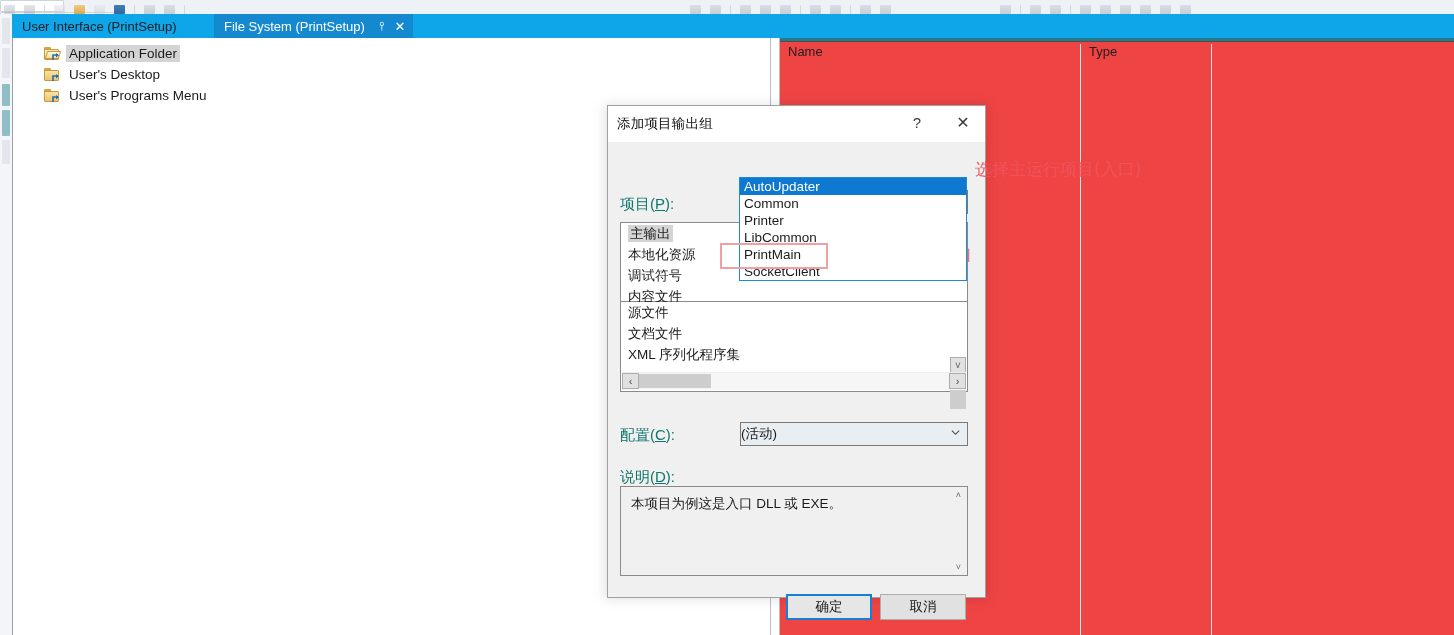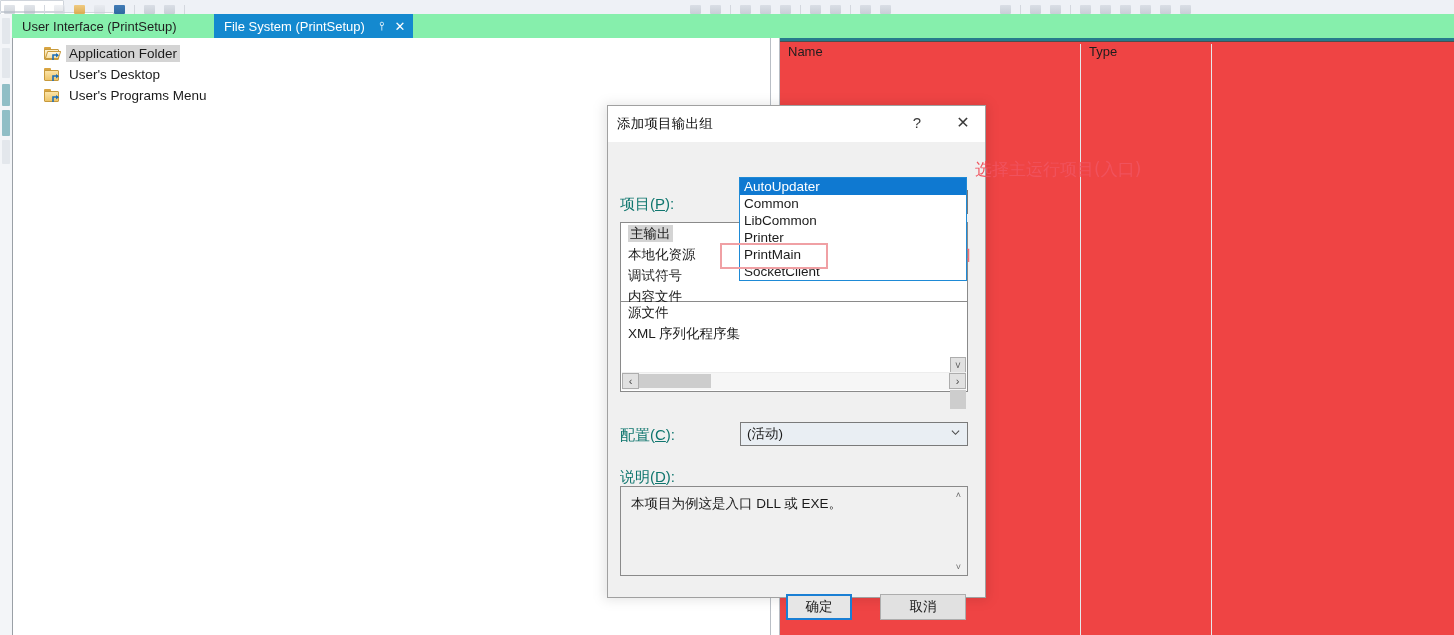--- a/index.html
+++ b/index.html
@@ -40,21 +40,21 @@
   }
   .vstrip-tab {
     position: absolute; left: 2px; width: 8px;
     background: #dfe3e9; border-radius: 1px; opacity: .8;
   }
   .vstrip-tab.teal { background: #3e8f9c; opacity: .55; }
 
   
   .tabbar {
     position: absolute; left: 12px; top: 14px; width: 1442px; height: 24px;
-    background: #86efac;
+    background: #0ea5e9;
     border-bottom: 1px solid #cfd4db;
   }
   .tab {
     position: absolute; top: 0; height: 24px;
     display: flex; align-items: center;
     font-size: 13px; color: #1e1e1e;
     padding: 0 10px; box-sizing: border-box;
     white-space: nowrap;
   }
   .tab.inactive { left: 0; color: #1f1f1f; }
@@ -188,21 +188,21 @@
 
   .lbl { position: absolute; font-size: 15px; color: #0f766e; white-space: nowrap; }
   .lbl u { text-decoration: underline; }
 
   .combo {
     position: absolute; height: 24px; box-sizing: border-box;
     border: 1px solid #7a7a7a; background: #cfe4f7;
     display: flex; align-items: center;
     font-size: 13.5px; color: #1b1b1b;
   }
-  .combo .cv { margin-left: 6px; }
+  .combo .cv { }
   .combo .carat {
     position: absolute; right: 7px; top: 5px; width: 9px; height: 9px;
   }
   .combo.plain { background: #e9eef3; }
 
   .dropdown {
     position: absolute; background: #ffffff;
     border: 1px solid #1e8ad6; box-sizing: border-box;
     z-index: 40;
   }
@@ -433,20 +433,21 @@
       </div>
 
       <div class="listbox" style="left:12px; top:80px; width:348px; height:80px;">
         <div class="lb-item"><span class="hl">主输出</span></div>
         <div class="lb-item"><span>本地化资源</span></div>
         <div class="lb-item"><span>调试符号</span></div>
         <div class="lb-item"><span>内容文件</span></div>
       </div>
       <div class="listbox" style="left:12px; top:160px; width:348px; height:90px; border-top:none;">
         <div class="lb-item"><span>源文件</span></div>
+        <div class="lb-item"><span>文档文件</span></div>
         <div class="lb-item"><span>XML 序列化程序集</span></div>
 
         <div class="vscroll">
           <div class="thumb"></div>
           <div class="btn" style="bottom:0px;">˅</div>
         </div>
         <div class="hscroll">
           <div class="btn" style="left:0;">‹</div>
           <div class="thumb"></div>
           <div class="btn" style="right:0;">›</div>
@@ -463,31 +464,31 @@
 
       <div class="lbl" style="left:12px; top:326px;"><span>说明(</span><u>D</u><span>):</span></div>
       <div class="descbox" style="left:12px; top:344px; width:348px; height:90px;">
         <div class="txt">本项目为例这是入口 DLL 或 EXE。</div>
         <div class="vs">
           <div class="a" style="top:0;">˄</div>
           <div class="a" style="bottom:0;">˅</div>
         </div>
       </div>
 
-      <div class="btn default" style="left:178px; top:452px; width:66px;">确定</div>
+      <div class="btn default" style="left:178px; top:452px; width:86px;">确定</div>
       <div class="btn" style="left:272px; top:452px; width:86px;">取消</div>
 
     </div>
   </div>
 
   <div class="dropdown" style="left:739px; top:177px; width:228px; height:104px;">
     <div class="dd-item sel">AutoUpdater</div>
     <div class="dd-item">Common</div>
+    <div class="dd-item">Printer</div>
     <div class="dd-item">LibCommon</div>
-    <div class="dd-item">Printer</div>
     <div class="dd-item">PrintMain</div>
     <div class="dd-item">SocketClient</div>
   </div>
 
   <div class="annobox" style="left:720px; top:243px; width:108px; height:26px;"></div>
   <div class="anno big" style="left:975px; top:158px;">选择主运行项目(入口)</div>
   <div class="anno" style="left:828px; top:245px;">本项目为例这是入口</div>
 
 </div>
 

